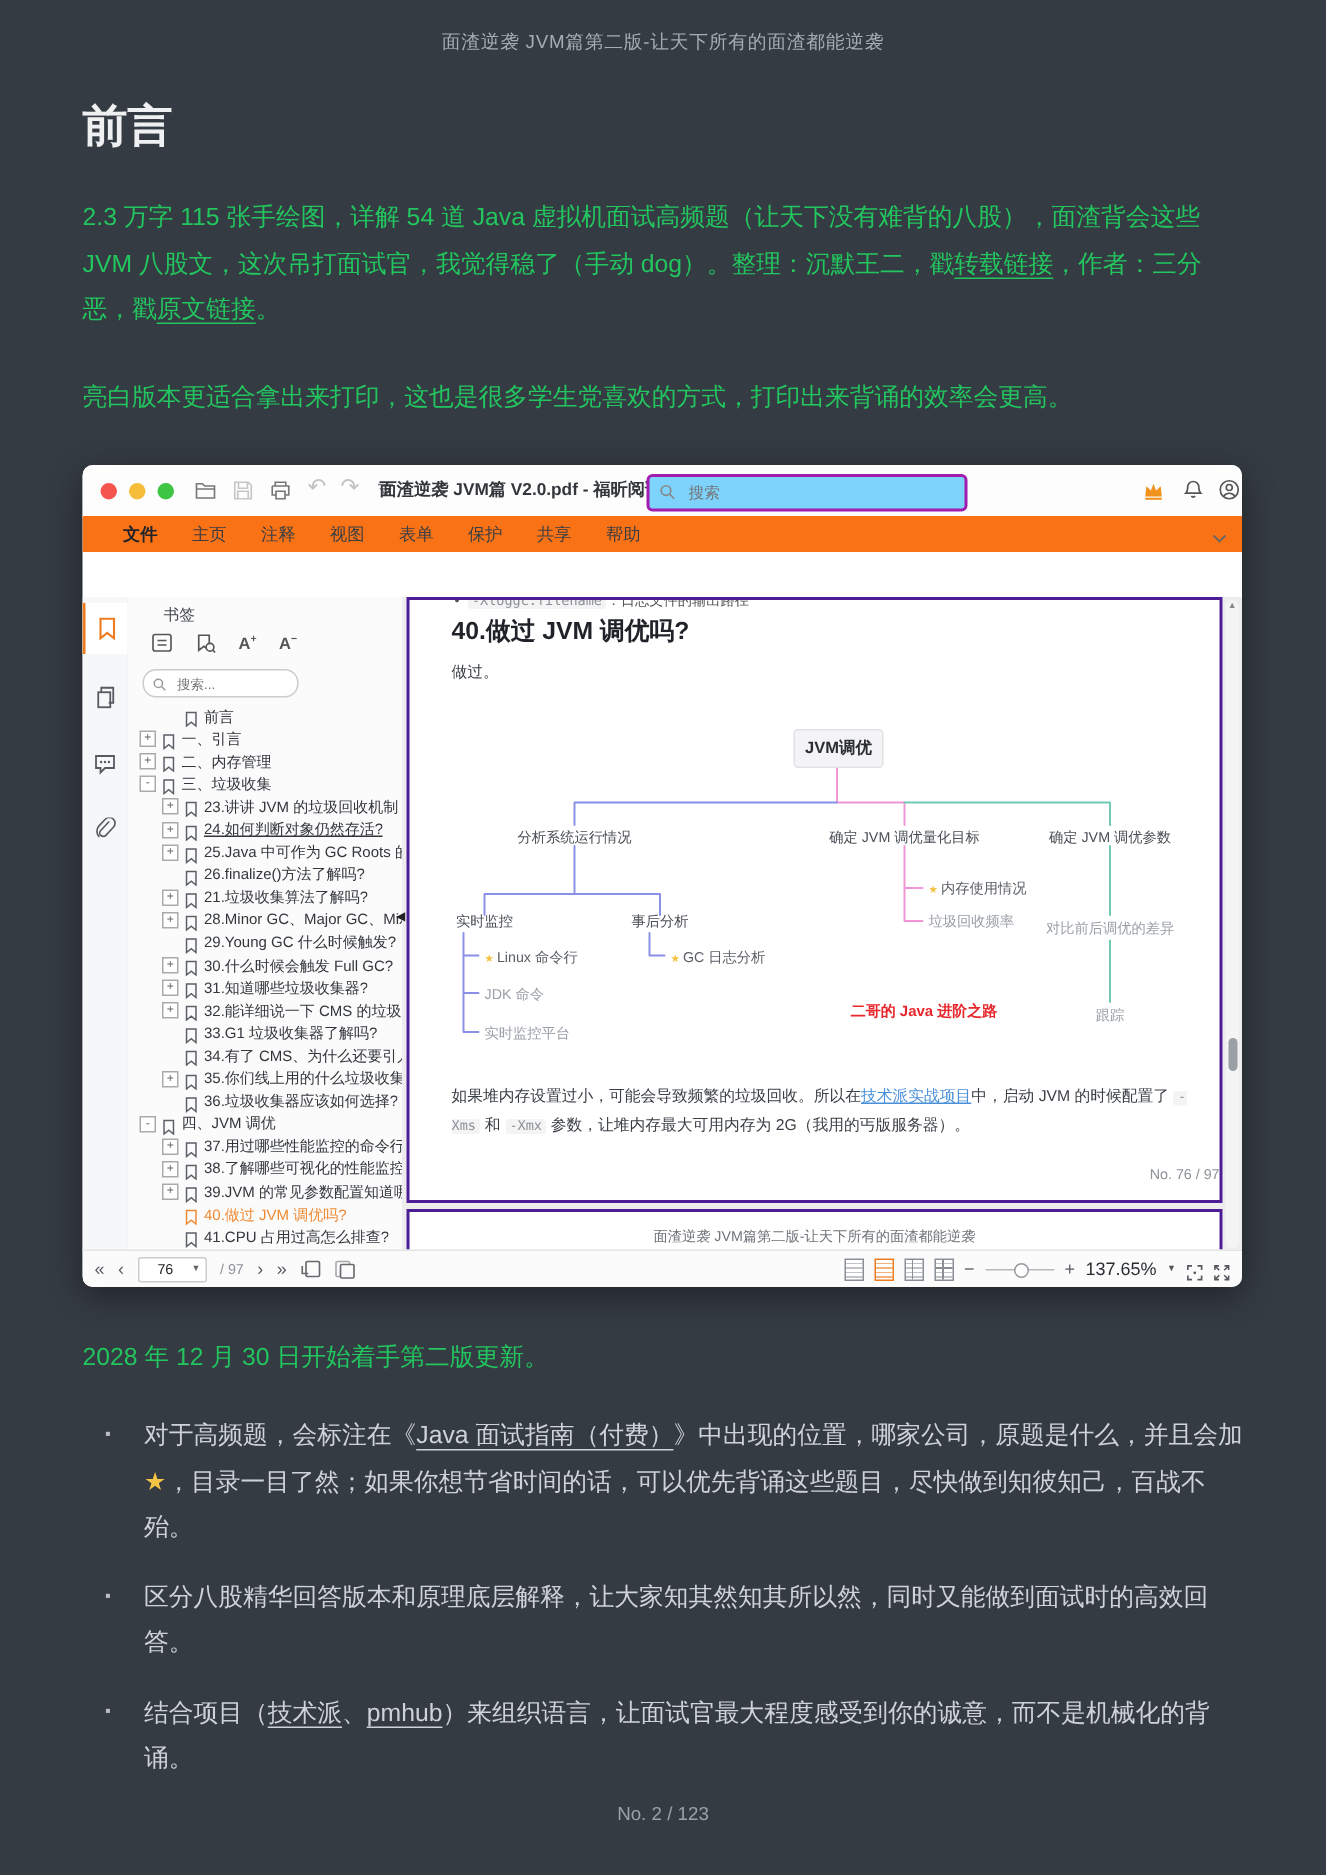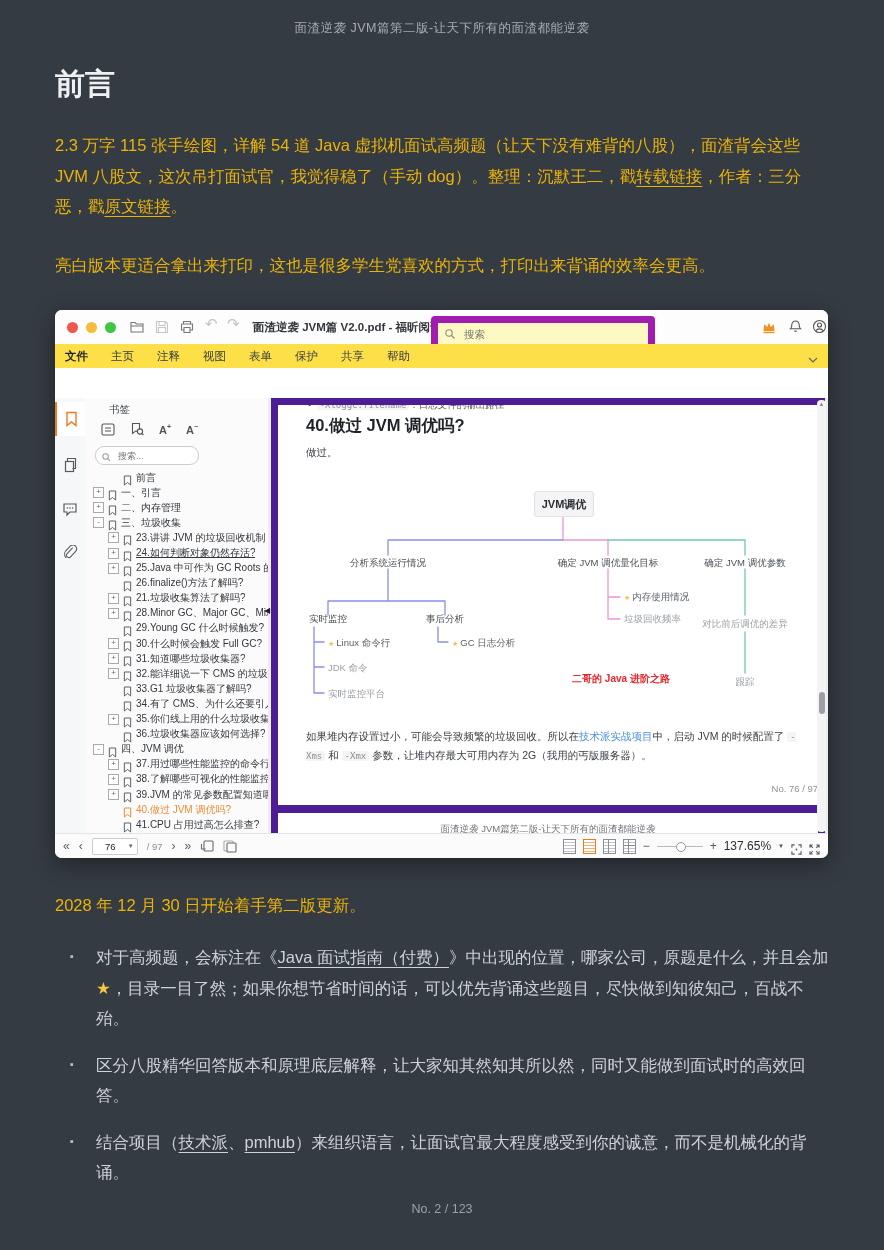--- a/index.html
+++ b/index.html
@@ -6,21 +6,21 @@
   body{
     width:884px;height:1250px;position:relative;overflow:hidden;
     background:#353b43;
     font-family:"Liberation Sans","DejaVu Sans",sans-serif;
     color:#cfd4d9;
   }
   
   .doc-header{position:absolute;top:20px;left:0;width:100%;text-align:center;
     font-size:12.5px;color:#a6acb3;letter-spacing:.5px;}
   .doc-title{position:absolute;top:64px;left:55px;font-size:30px;font-weight:bold;color:#eef0f2;}
-  .para{position:absolute;left:55px;right:64px;font-size:16.5px;line-height:1.85;color:#eab308;}
+  .para{position:absolute;left:55px;right:64px;font-size:16.5px;line-height:1.85;color:#22c55e;}
   .p1{top:130px;}
   .p2{top:250px;}
   .update-line{top:890px;}
   .dlink{text-decoration:underline;text-underline-offset:4px;cursor:pointer;}
   .bullets{position:absolute;left:70px;right:52px;top:942px;}
   .bullet{display:flex;margin-bottom:16px;font-size:16.5px;line-height:1.85;color:#ced3d8;}
   .bullet .marker{flex:none;width:26px;color:#b9bec4;font-size:11px;line-height:2.6;}
   .star{color:#f6c445;}
   .doc-footer{position:absolute;top:1202px;left:0;width:100%;text-align:center;
     font-size:12.5px;color:#9aa1a8;}
@@ -36,27 +36,27 @@
   .light{position:absolute;top:12px;width:11px;height:11px;border-radius:50%;}
   .light.red{left:12px;background:#f4564f;}
   .light.yellow{left:31px;background:#f6bd3a;}
   .light.green{left:50px;background:#3ec544;}
   .tb-ico{position:absolute;top:9px;width:16px;height:16px;color:#777;}
   .tb-ico svg{display:block;}
   .tb-txtico{position:absolute;top:5px;font-size:15px;color:#c3c3c3;}
   .win-title{position:absolute;left:198px;top:0;line-height:34px;font-size:11.5px;
     color:#33373c;font-weight:bold;white-space:nowrap;}
   .search-box{position:absolute;left:376px;top:6px;width:210px;height:21px;
-    border:7px solid #a21caf;border-radius:4px;background:#fef9c3;}
+    border:2px solid #a21caf;border-radius:4px;background:#7dd3fc;}
   .search-box input{position:absolute;left:24px;top:1px;width:170px;height:17px;border:0;outline:none;
     font-size:10.5px;color:#555;background:transparent;font-family:inherit;}
   .search-box .mag{position:absolute;left:6px;top:3px;color:#888;}
   
-  .menubar{position:absolute;top:34px;left:0;right:0;height:24px;background:#fde047;
-    display:flex;align-items:center;padding-left:10px;gap:23px;}
+  .menubar{position:absolute;top:34px;left:0;right:0;height:24px;background:#f97316;
+    display:flex;align-items:center;padding-left:27px;gap:23px;}
   .menu-item{font-size:11.5px;color:#3a3e44;cursor:pointer;white-space:nowrap;}
   .menu-item.bold{font-weight:bold;color:#1f2329;}
   .menu-collapse{position:absolute;right:10px;top:40px;color:#666;}
   
   .tabbar{position:absolute;top:58px;left:0;right:0;height:30px;background:#e9ebec;
     border-bottom:1px solid #d9dadb;}
   .tab-start{position:absolute;left:0;top:0;width:110px;height:29px;line-height:29px;
     padding-left:15px;font-size:11px;color:#33373c;border-right:1px solid #d4d5d6;cursor:pointer;}
   .tab-active{position:absolute;left:110px;top:3px;width:118px;height:27px;background:#fff;
     border-radius:5px 5px 0 0;display:flex;align-items:center;padding:0 6px 0 10px;cursor:pointer;}
@@ -92,33 +92,33 @@
     font-size:8px;line-height:7px;text-align:center;color:#666;margin-right:4px;}
   .bm-exp:empty{visibility:hidden;}
   .bm-ico{flex:none;color:#5a5f65;height:11px;margin-right:4px;}
   .bm-label{font-size:10px;color:#33373c;white-space:nowrap;overflow:hidden;}
   .bm-label.u{text-decoration:underline;}
   .bm-row.cur .bm-label{color:#f08a33;}
   .bm-row.cur .bm-ico{color:#f08a33;}
   .panel-handle{position:absolute;left:209px;top:208px;font-size:8px;color:#222;z-index:5;}
   
   .docarea{position:absolute;left:213px;top:0;right:0;bottom:0;background:#ededee;}
-  .pdf-page{position:absolute;left:3px;width:540px;background:#fff;border:7px solid #4c1d95;}
+  .pdf-page{position:absolute;left:3px;width:540px;background:#fff;border:2px solid #4c1d95;}
   .page1{top:0;height:400px;overflow:hidden;}
   .page2{top:408px;height:40px;}
   .page2 .next-header{position:absolute;top:10px;left:0;width:100%;text-align:center;
     font-size:9.5px;color:#6f747a;}
   .code-line{position:absolute;left:30px;top:-6px;font-size:9.5px;color:#555;white-space:nowrap;}
   .code{font-family:"DejaVu Sans Mono","Liberation Mono",monospace;font-size:9px;
     background:#f4f4f5;border-radius:2px;padding:0 3px;color:#8b9097;}
   .pg-heading{position:absolute;left:28px;top:10px;font-size:16.5px;font-weight:bold;color:#1f2329;}
   .pg-p1{position:absolute;left:28px;top:41px;font-size:10.5px;color:#3a3f45;}
   .pg-p2{position:absolute;left:28px;top:61px;font-size:10.5px;color:#3a3f45;}
   .pg-p3{position:absolute;left:28px;right:22px;top:322px;font-size:10.5px;line-height:1.75;color:#3a3f45;}
-  .blue-link{color:#4a90d9;cursor:pointer;}
+  .blue-link{color:#4a90d9;text-decoration:underline;cursor:pointer;}
   .pg-num{position:absolute;top:378px;left:0;width:100%;text-align:right;font-size:9.5px;color:#8c9197;}
   
   .mm-lines{position:absolute;left:0;top:0;}
   .mm-root{position:absolute;left:256px;top:86px;width:58px;height:24px;background:#f4f4f6;
     border:1px solid #e1e1e6;border-radius:3px;text-align:center;line-height:24px;
     font-size:11px;font-weight:bold;color:#2a2e33;}
   .mm-node{position:absolute;font-size:9.5px;color:#4a4f55;text-align:center;white-space:nowrap;}
   .mm-leaf{color:#9aa0a7;text-align:left;}
   .mm-mid{color:#5a5f66;text-align:left;}
   .mm-star{color:#f3c13d;font-size:7px;margin-right:2px;}

